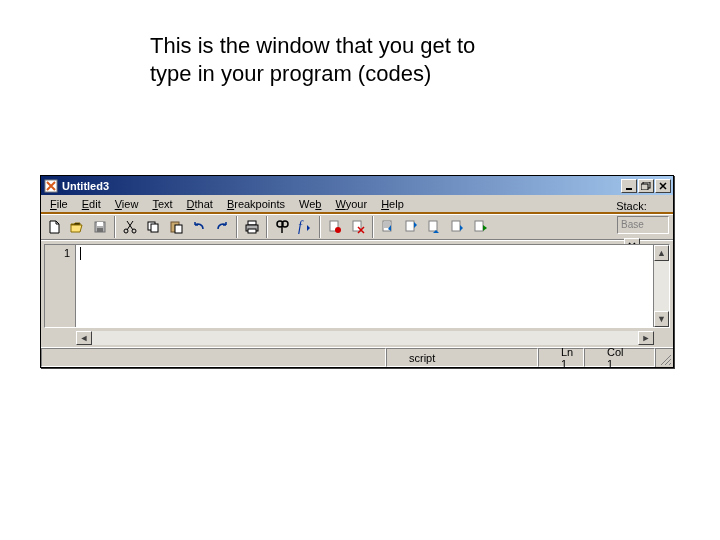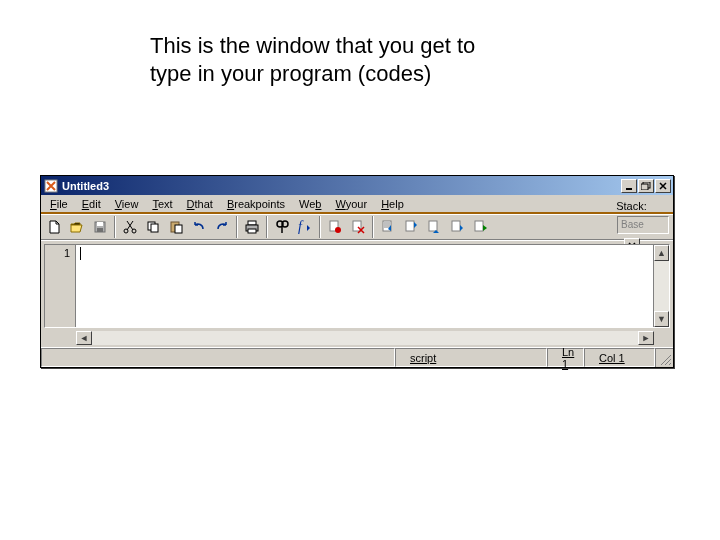--- a/index.html
+++ b/index.html
@@ -143,23 +143,22 @@
   .hscroll-corner { width:16px; background:#d4d0c8; }
   .statusbar {
     height:20px; display:flex; align-items:stretch;
     border-top:1px solid #fff;
     background:#d4d0c8;
     font-size:11px;
   }
   .status-cell {
     border-top:1px solid #808080; border-left:1px solid #808080;
     border-right:1px solid #fff; border-bottom:1px solid #fff;
-    padding:2px 14px; display:flex;align-items:center;
+    padding:2px 22px; display:flex;align-items:center;
     color:#000;
-    text-decoration:underline;
   }
   .status-spacer { flex:1; }
   .sc-script{ width:152px; }
   .sc-ln { width:37px; }
   .sc-col { width:71px; }
   .sc-grip {
     width:18px;
     border-top:1px solid #808080; border-left:1px solid #808080;
     display:flex;align-items:flex-end;justify-content:flex-end;padding:2px;
   }

